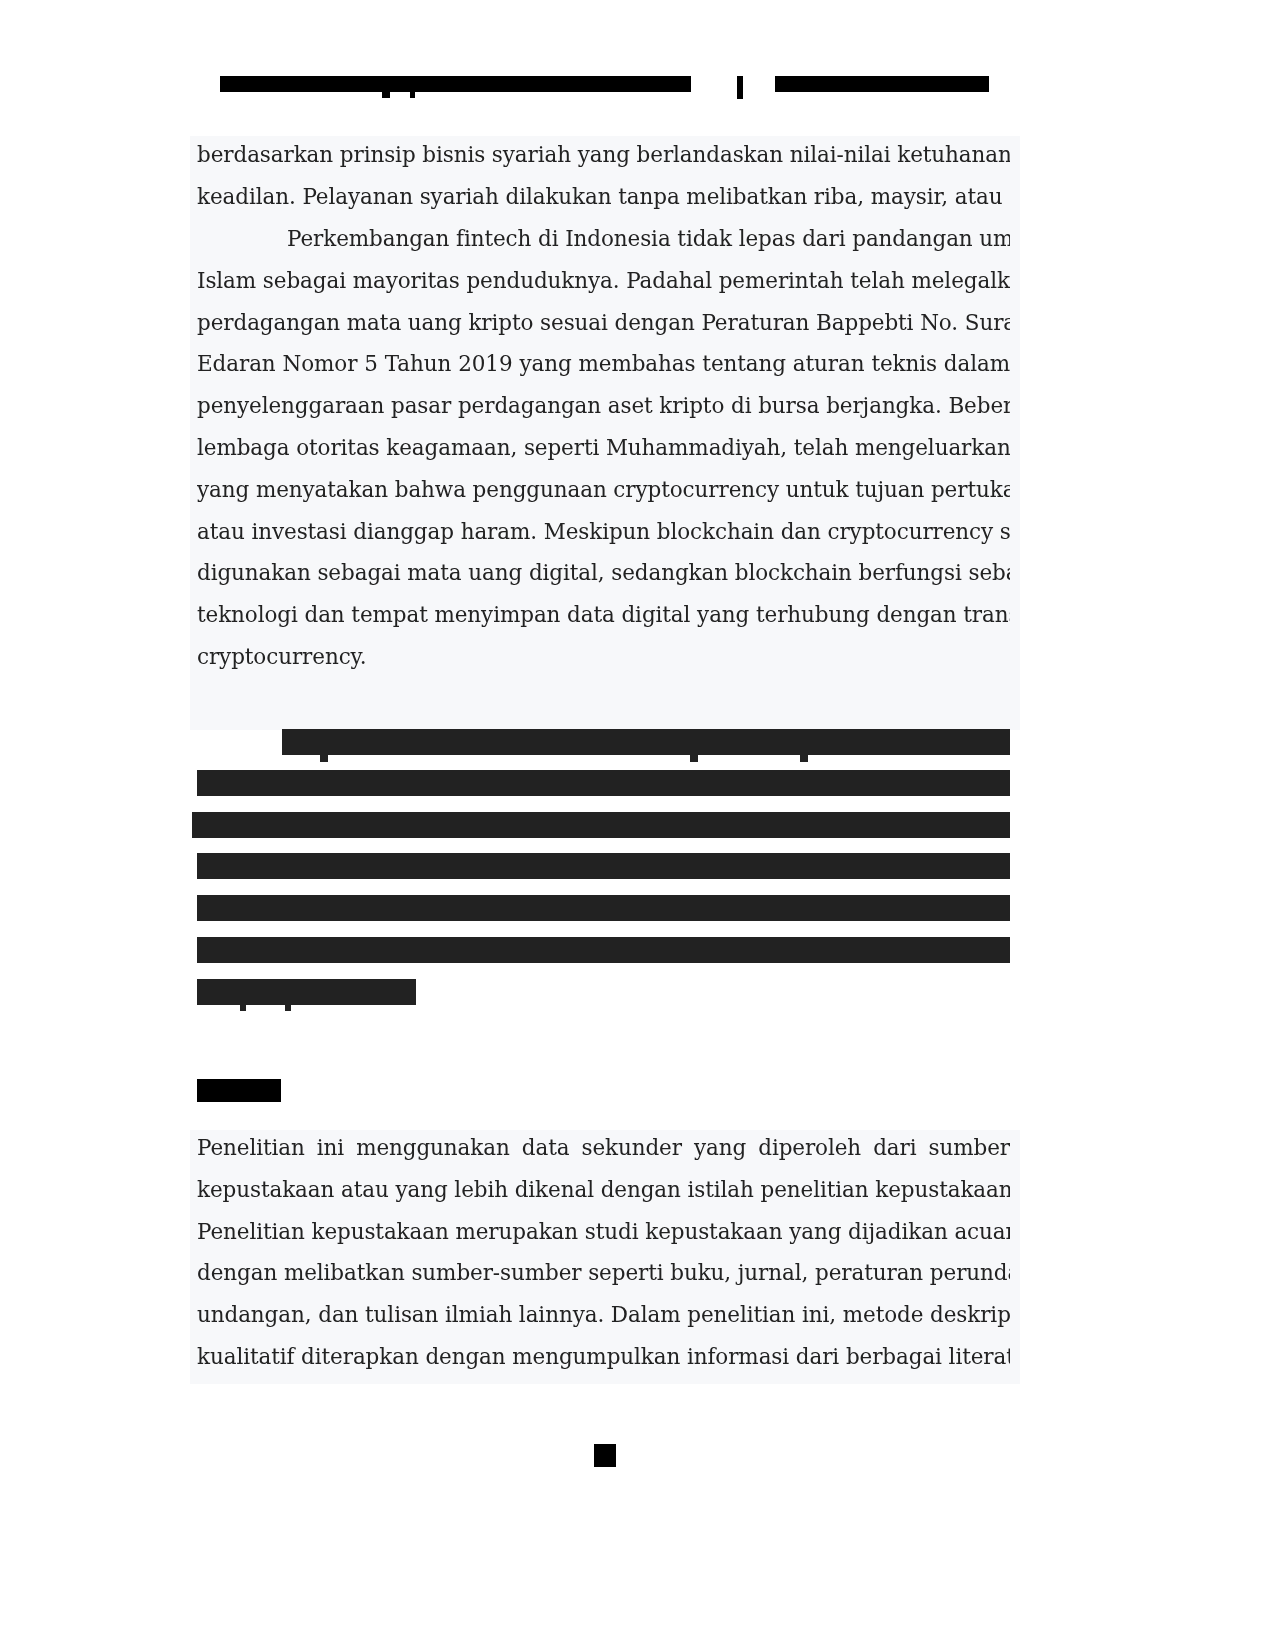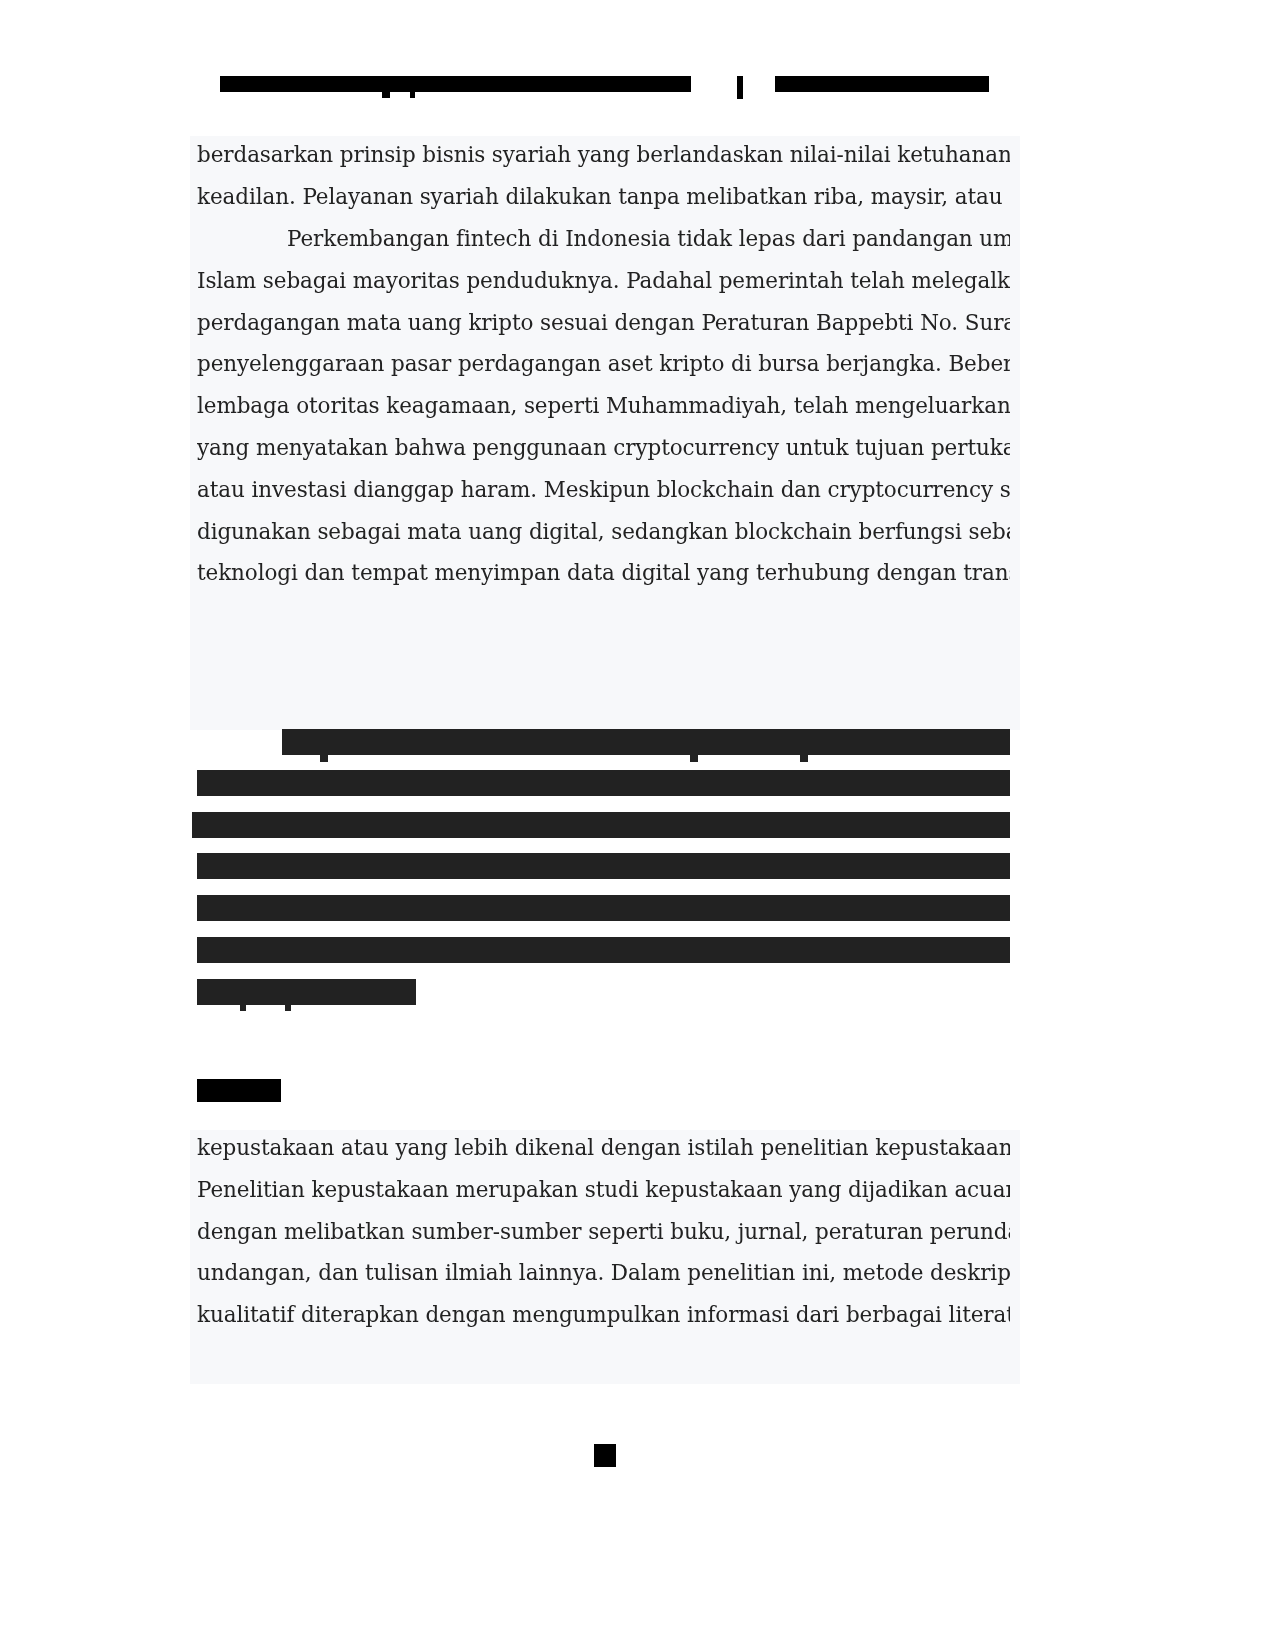--- a/index.html
+++ b/index.html
@@ -32,46 +32,49 @@
 
 <div class="para" style="top:134px;">
   <span class="ln">berdasarkan prinsip bisnis syariah yang berlandaskan nilai-nilai ketuhanan dan</span>
   <span class="ln">keadilan. Pelayanan syariah dilakukan tanpa melibatkan riba, maysir, atau gharar</span>
 </div>
 
 <div class="para" style="top:218px;">
   <span class="ln indent">Perkembangan fintech di Indonesia tidak lepas dari pandangan umat</span>
   <span class="ln">Islam sebagai mayoritas penduduknya. Padahal pemerintah telah melegalkan</span>
   <span class="ln">perdagangan mata uang kripto sesuai dengan Peraturan Bappebti No. Surat</span>
+  <span class="ln">Edaran Nomor 5 Tahun 2019 yang membahas tentang aturan teknis dalam</span>
   <span class="ln">penyelenggaraan pasar perdagangan aset kripto di bursa berjangka. Beberapa</span>
   <span class="ln">lembaga otoritas keagamaan, seperti Muhammadiyah, telah mengeluarkan fatwa</span>
   <span class="ln">yang menyatakan bahwa penggunaan cryptocurrency untuk tujuan pertukaran</span>
   <span class="ln">atau investasi dianggap haram. Meskipun blockchain dan cryptocurrency saling</span>
   <span class="ln">digunakan sebagai mata uang digital, sedangkan blockchain berfungsi sebagai</span>
   <span class="ln">teknologi dan tempat menyimpan data digital yang terhubung dengan transaksi</span>
+  <span class="ln last">cryptocurrency.</span>
 </div>
 
 <div>
   <div class="redact-line" style="left:282px; top:729px; width:728px;"></div>
   <div class="redact-line" style="left:197px; top:770px; width:813px;"></div>
   <div class="redact-line" style="left:192px; top:812px; width:818px;"></div>
   <div class="redact-line" style="left:197px; top:853px; width:813px;"></div>
   <div class="redact-line" style="left:197px; top:895px; width:813px;"></div>
   <div class="redact-line" style="left:197px; top:937px; width:813px;"></div>
   <div class="redact-line" style="left:197px; top:979px; width:219px;"></div>
   <div class="redact-tail" style="left:320px; top:755px; width:8px; height:7px;"></div>
   <div class="redact-tail" style="left:690px; top:755px; width:8px; height:7px;"></div>
   <div class="redact-tail" style="left:800px; top:755px; width:8px; height:7px;"></div>
   <div class="redact-tail" style="left:240px; top:1005px; width:6px; height:6px;"></div>
   <div class="redact-tail" style="left:285px; top:1005px; width:6px; height:6px;"></div>
 </div>
 
 <div class="heading-redact"></div>
 
 <div class="para" style="top:1127px;">
+  <span class="ln">Penelitian ini menggunakan data sekunder yang diperoleh dari sumber</span>
   <span class="ln">kepustakaan atau yang lebih dikenal dengan istilah penelitian kepustakaan.</span>
   <span class="ln">Penelitian kepustakaan merupakan studi kepustakaan yang dijadikan acuan</span>
   <span class="ln">dengan melibatkan sumber-sumber seperti buku, jurnal, peraturan perundang-</span>
   <span class="ln">undangan, dan tulisan ilmiah lainnya. Dalam penelitian ini, metode deskriptif</span>
   <span class="ln">kualitatif diterapkan dengan mengumpulkan informasi dari berbagai literatur</span>
 </div>
 
 <div class="pagenum"></div>
 
 </body></html>

